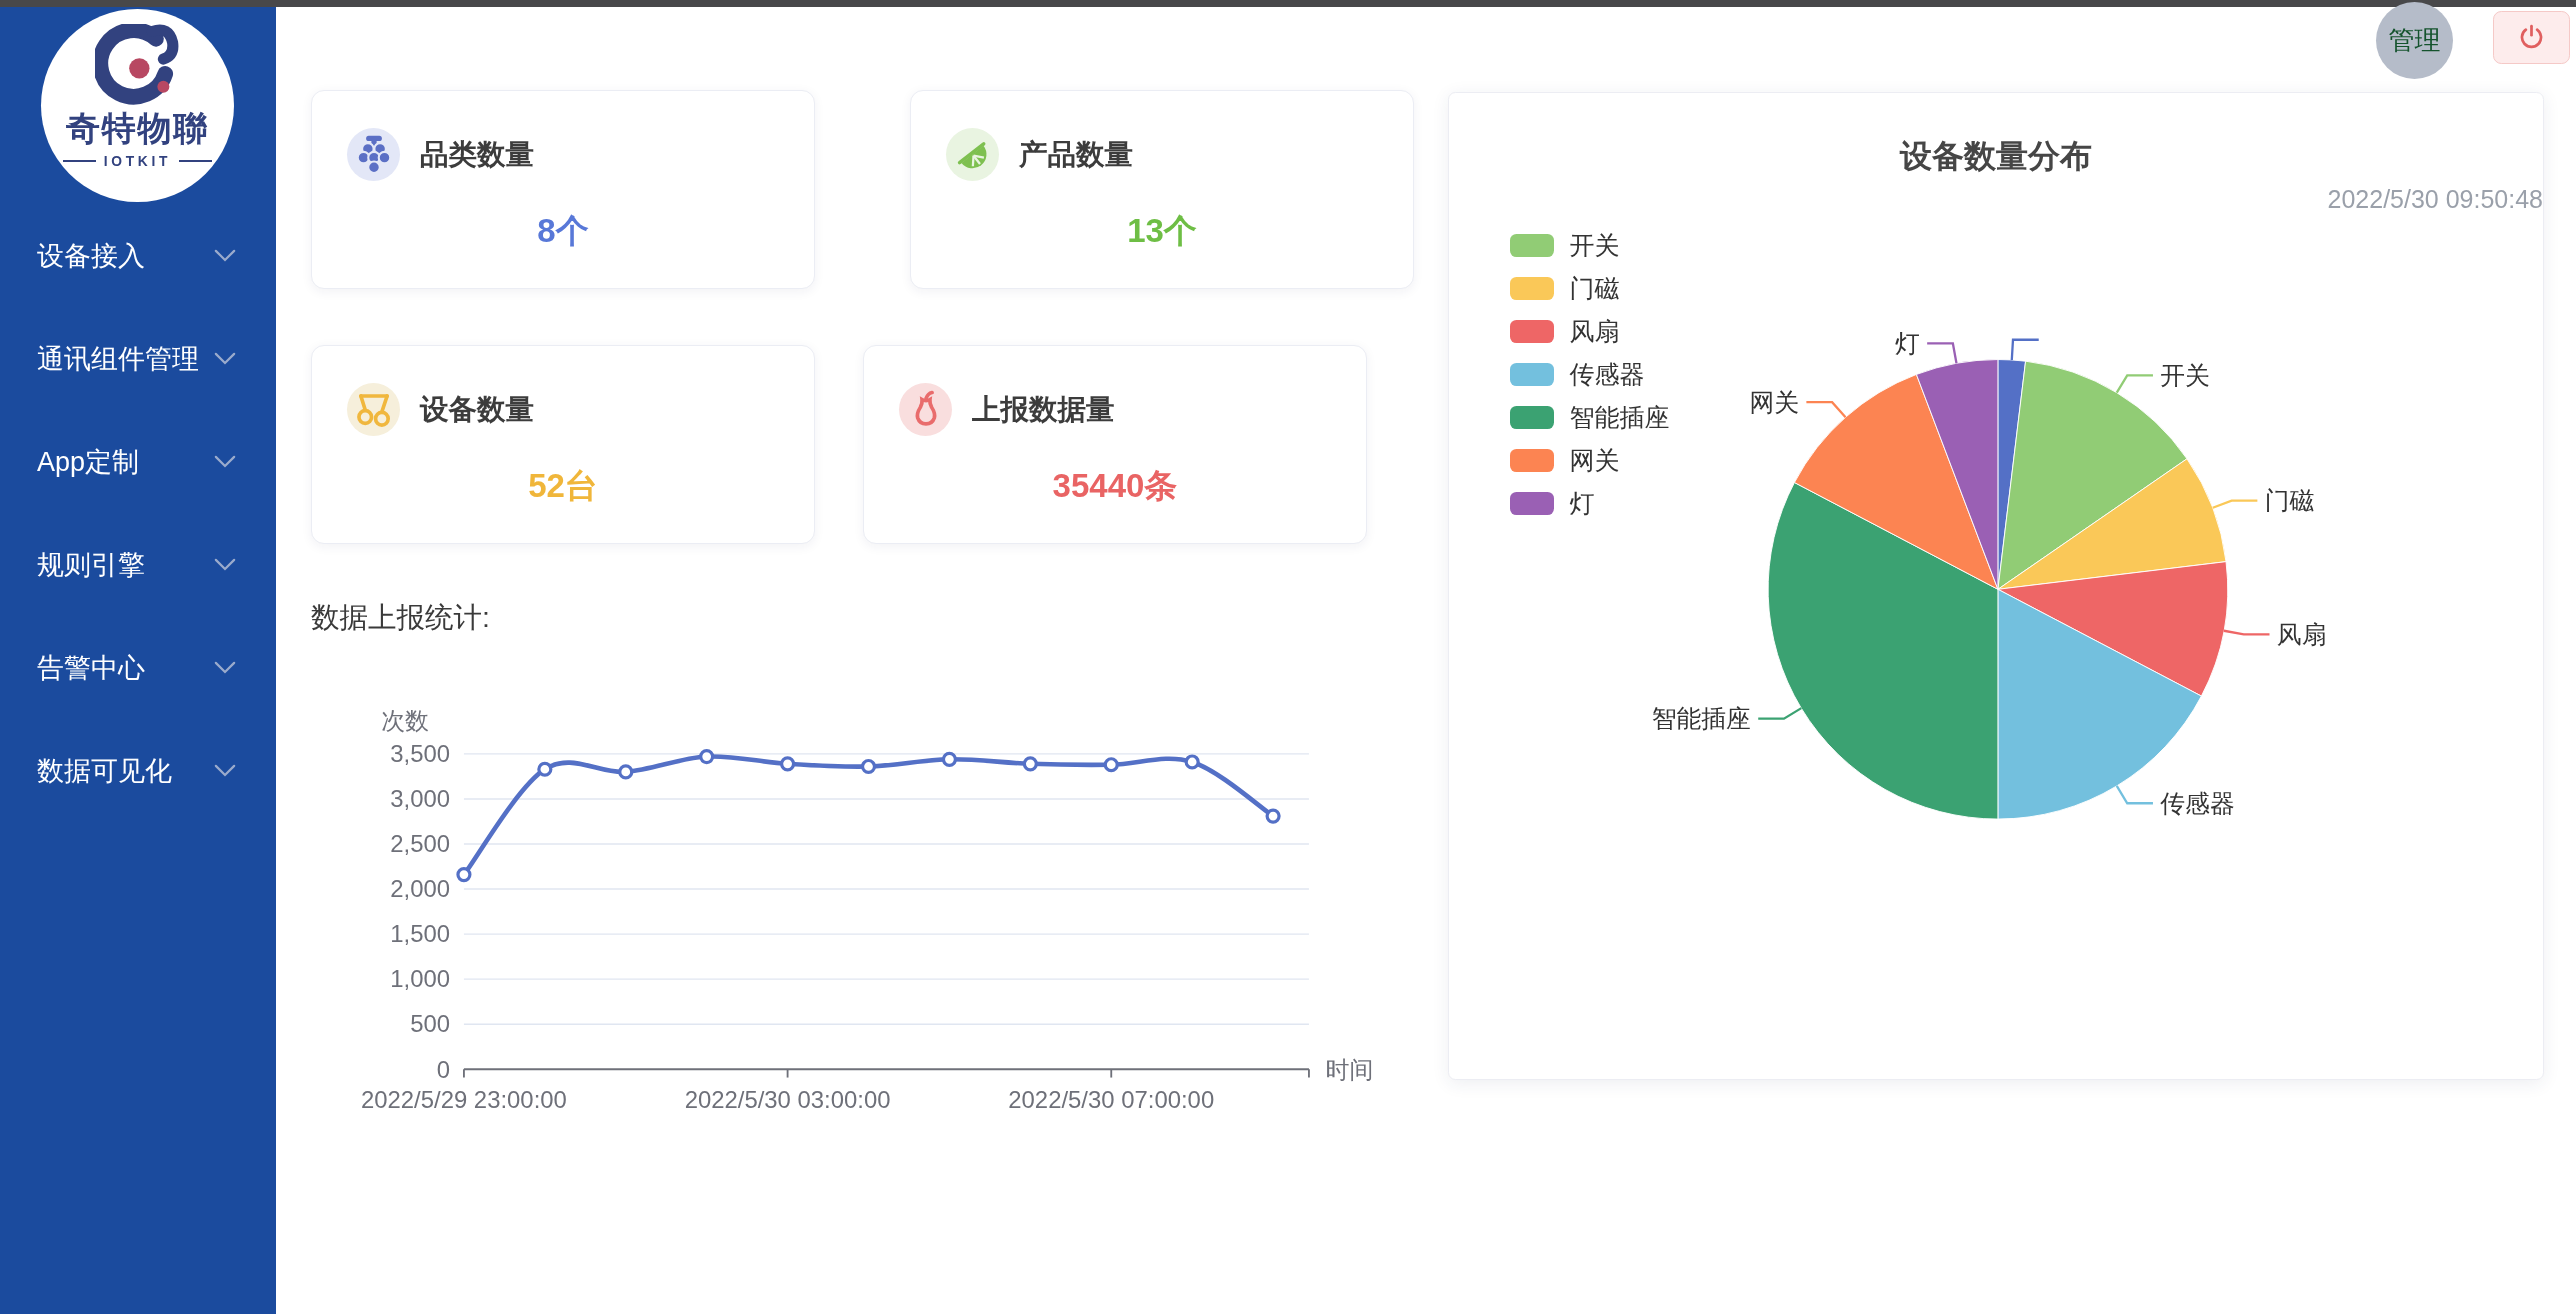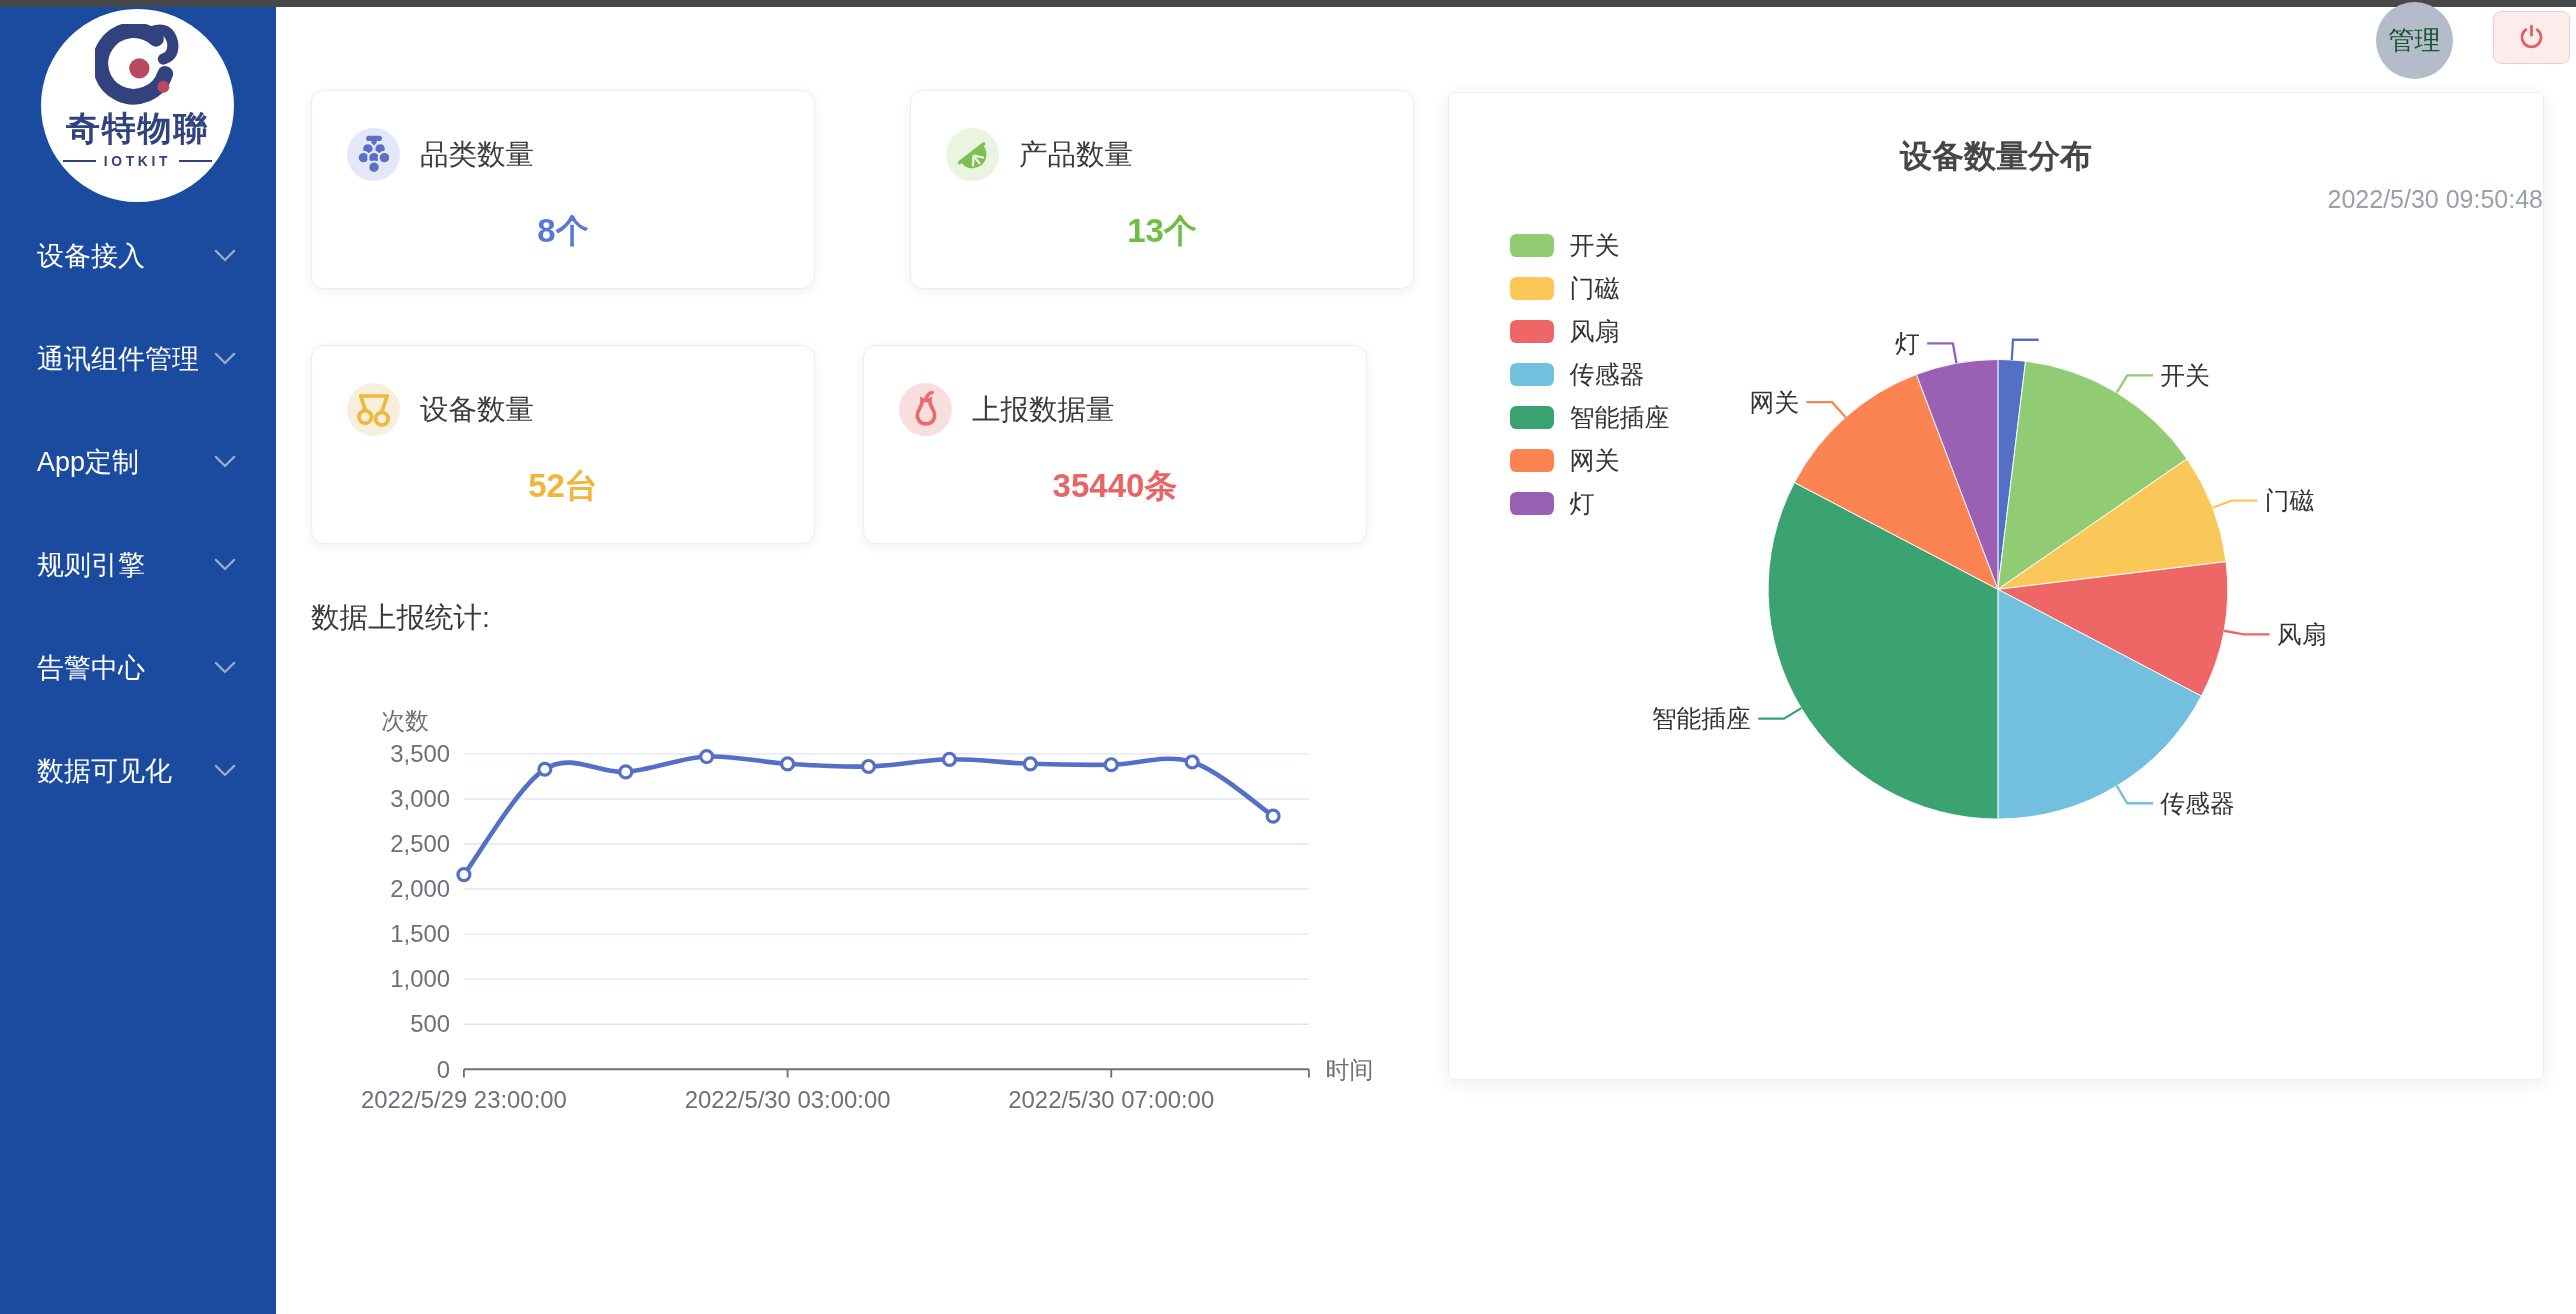--- a/index.html
+++ b/index.html
@@ -26,21 +26,21 @@
   .avatar{position:absolute;left:2376px;top:1.8px;width:77px;height:77px;border-radius:50%;
           background:#b5bcc9;color:#14532d;font-size:26px;display:flex;align-items:center;justify-content:center;z-index:10;cursor:pointer;}
   .power-btn{position:absolute;left:2493px;top:11px;width:77px;height:53px;background:#fdecec;
              border:1.8px solid #f5c9c7;border-radius:8.3px;display:flex;align-items:center;justify-content:center;z-index:10;cursor:pointer;}
 
   
   .card{position:absolute;width:504px;height:199px;background:#fff;border:0.9px solid #ebedf4;
         border-radius:13px;box-shadow:0 2.8px 11px rgba(30,40,80,.06);}
   .card-head{position:absolute;left:35px;top:37px;display:flex;align-items:center;gap:20px;}
   .icon-circle{width:53px;height:53px;border-radius:50%;display:flex;align-items:center;justify-content:center;}
-  .card-title{font-size:28.5px;font-weight:normal;color:#3c3c3c;}
+  .card-title{font-size:28.5px;font-weight:bold;color:#3c3c3c;}
   .stat-value{position:absolute;left:0;right:0;top:118px;text-align:center;font-size:33px;font-weight:bold;}
 
   .section-title{position:absolute;left:311px;top:599px;font-size:28.5px;color:#3a3a3a;}
 
   #line-svg{position:absolute;left:326px;top:694px;}
 
   
   .pie-panel{position:absolute;left:1448px;top:92px;width:1096px;height:988px;background:#fff;
              border:0.9px solid #ecedf3;border-radius:7.4px;box-shadow:0 3.7px 16.5px rgba(40,50,90,.08);}
   .pie-title{position:absolute;top:42px;left:0;right:0;text-align:center;font-size:32px;font-weight:bold;color:#464646;}

